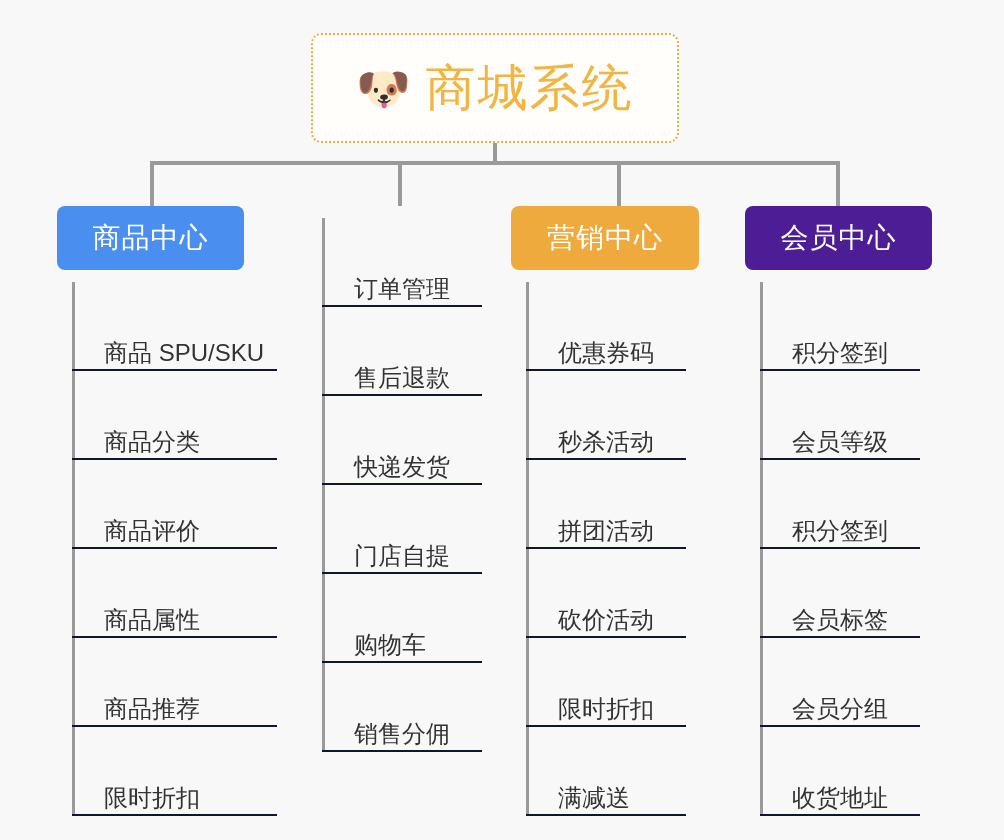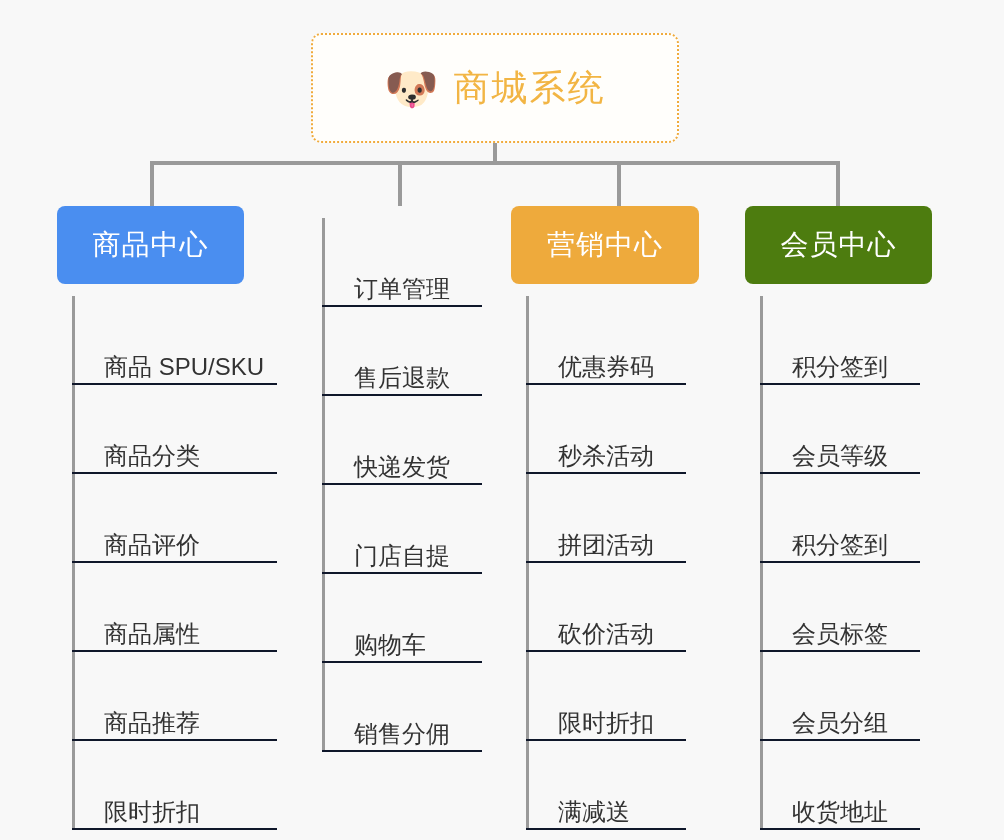--- a/index.html
+++ b/index.html
@@ -36,21 +36,21 @@
     justify-content: center;
     gap: 14px;
   }
   .root-emoji {
     font-size: 44px;
     line-height: 1;
     position: relative;
     top: 1px;
   }
   .root-title {
-    font-size: 36px;
+    font-size: 50px;
     color: #f2b544;
     letter-spacing: 2px;
     white-space: nowrap;
   }
 
   
   .conn {
     position: absolute;
     background: #9a9a9a;
   }
@@ -81,21 +81,21 @@
     position: absolute;
     top: 206px;
   }
   .col-1 { left: 57px;  width: 187px; }
   .col-2 { left: 307px; width: 187px; }
   .col-3 { left: 511px; width: 188px; }
   .col-4 { left: 745px; width: 187px; }
 
   .cat-box {
     width: 100%;
-    height: 78px;
+    height: 64px;
     border-radius: 8px;
     display: flex;
     align-items: center;
     justify-content: center;
     box-sizing: border-box;
   }
   .cat-label {
     font-size: 28px;
     color: #ffffff;
     letter-spacing: 1px;
@@ -229,21 +229,21 @@
       <div class="leaf-item">
           <span class="leaf-label">限时折扣</span>
         </div>
       <div class="leaf-item">
           <span class="leaf-label">满减送</span>
         </div>
     </div>
   </div>
 
   <div class="column col-4">
-    <div class="cat-box" style="background: #4d7c0f;">
+    <div class="cat-box" style="background: #4c1d95;">
       <span class="cat-label">会员中心</span>
     </div>
     <div class="leaf-stack">
       <div class="leaf-rail"></div>
       <div class="leaf-item">
           <span class="leaf-label">积分签到</span>
         </div>
       <div class="leaf-item">
           <span class="leaf-label">会员等级</span>
         </div>

